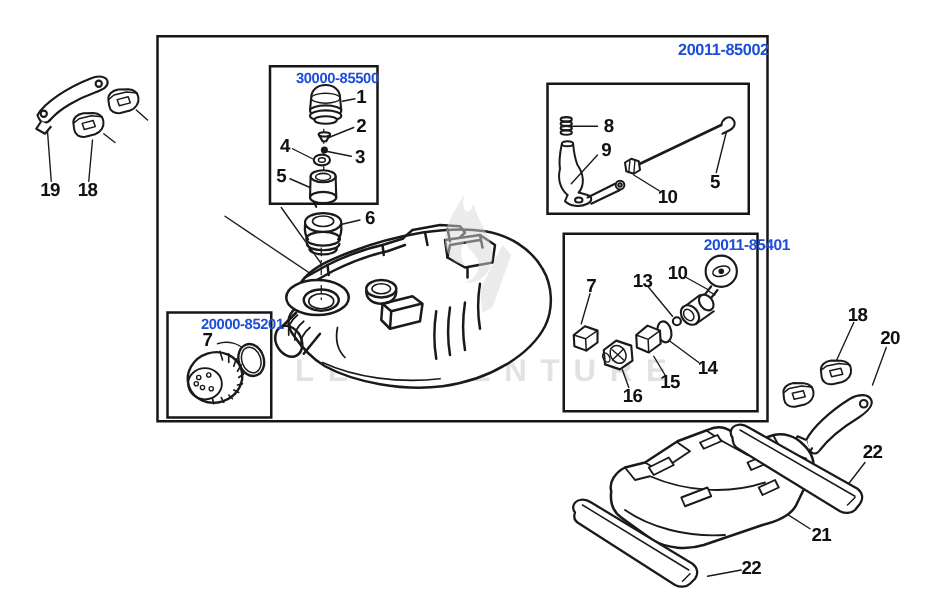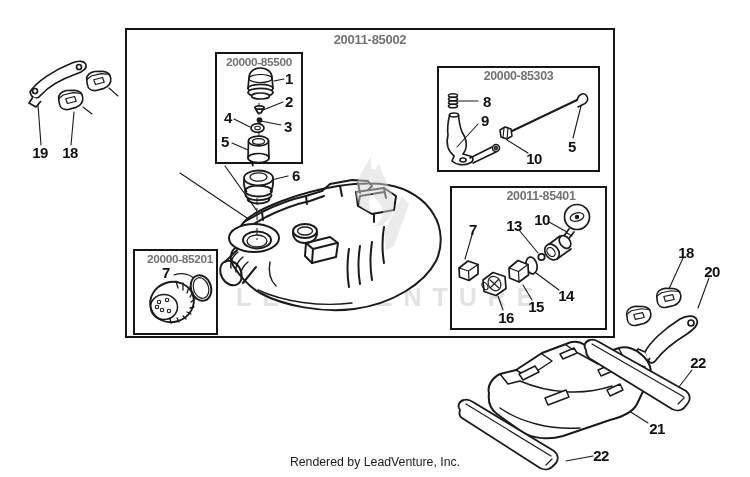--- a/index.html
+++ b/index.html
@@ -2,21 +2,21 @@
 <html><head>
 <meta charset="utf-8">
 <style>
   html,body{margin:0;padding:0;background:#fff;}
   .stage{position:relative;width:750px;height:477px;background:#ffffff;overflow:hidden;
          font-family:"Liberation Sans","DejaVu Sans",sans-serif;}
   .wm-text{position:absolute;left:236px;top:283px;z-index:0;font-weight:bold;font-size:25px;
            letter-spacing:11px;color:#e2e2e2;white-space:nowrap;}
   svg.linework{position:absolute;left:0;top:0;z-index:1;}
   .pbox{position:absolute;border:2.4px solid #161616;box-sizing:border-box;z-index:2;background:transparent;}
-  .box-title{position:absolute;z-index:3;font-weight:bold;color:#737373;text-align:center;
+  .box-title{position:absolute;z-index:3;font-weight:bold;color:#1d4ed8;text-align:right;
              letter-spacing:-0.3px;white-space:nowrap;}
   .t-main{left:125px;top:32px;width:490px;font-size:13px;}
   .t-85500{left:215px;top:55px;width:88px;font-size:11.8px;}
   .t-85303{left:437px;top:69px;width:163px;font-size:12.4px;}
   .t-85401{left:450px;top:189px;width:182px;font-size:12.4px;}
   .t-85201{left:133px;top:252px;width:94px;font-size:11.8px;}
   .callout{position:absolute;z-index:4;transform:translate(-50%,-50%);font-weight:bold;
            font-size:15px;color:#111;letter-spacing:-0.5px;white-space:nowrap;}
   .footer{position:absolute;left:0;top:455px;width:750px;z-index:4;text-align:center;
           font-size:12.3px;color:#1a1a1a;}
@@ -260,22 +260,21 @@
     </g>
   </svg>
 
   <div class="pbox" style="left:125px;top:28px;width:490px;height:310px;"></div>
   <div class="pbox" style="left:215px;top:52px;width:88px;height:112px;"></div>
   <div class="pbox" style="left:437px;top:66px;width:163px;height:106px;"></div>
   <div class="pbox" style="left:450px;top:186px;width:157px;height:144px;"></div>
   <div class="pbox" style="left:133px;top:249px;width:85px;height:86px;"></div>
 
   <div class="box-title t-main">20011-85002</div>
-  <div class="box-title t-85500">20000-85500</div>
-  <div class="box-title t-85303">20000-85303</div>
+  <div class="box-title t-85500">30000-85500</div>
   <div class="box-title t-85401">20011-85401</div>
   <div class="box-title t-85201">20000-85201</div>
 
   <span class="callout" style="left:289px;top:78px;">1</span>
   <span class="callout" style="left:289px;top:101px;">2</span>
   <span class="callout" style="left:288px;top:126px;">3</span>
   <span class="callout" style="left:228px;top:117px;">4</span>
   <span class="callout" style="left:225px;top:141px;">5</span>
   <span class="callout" style="left:296px;top:175px;">6</span>
   <span class="callout" style="left:166px;top:272px;">7</span>
@@ -290,14 +289,13 @@
   <span class="callout" style="left:506px;top:317px;text-align:center;">16</span>
   <span class="callout" style="left:473px;top:229px;">7</span>
   <span class="callout" style="left:70px;top:152px;">18</span>
   <span class="callout" style="left:40px;top:152px;">19</span>
   <span class="callout" style="left:686px;top:252px;">18</span>
   <span class="callout" style="left:712px;top:271px;">20</span>
   <span class="callout" style="left:657px;top:428px;">21</span>
   <span class="callout" style="left:698px;top:362px;">22</span>
   <span class="callout" style="left:601px;top:455px;">22</span>
 
-  <div class="footer">Rendered by LeadVenture, Inc.</div>
 </div>
 
 </body></html>

